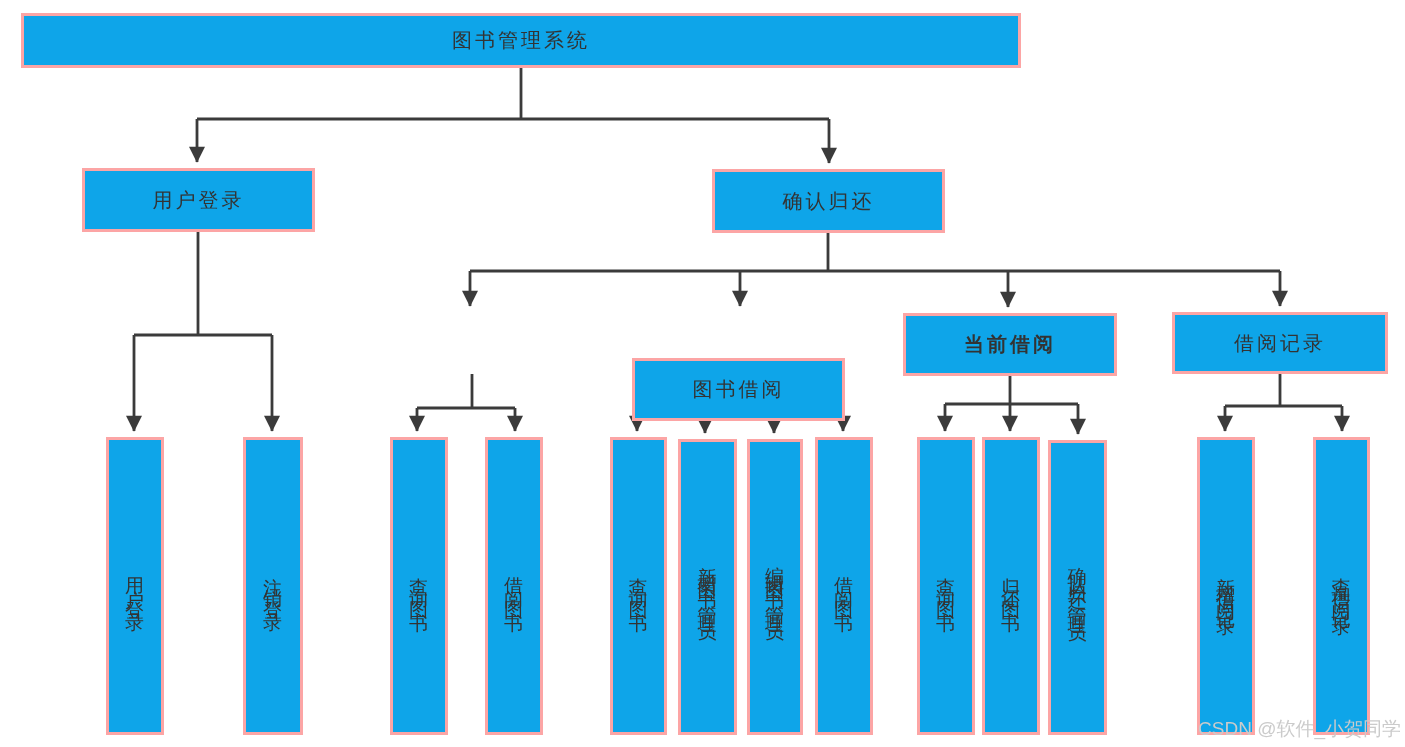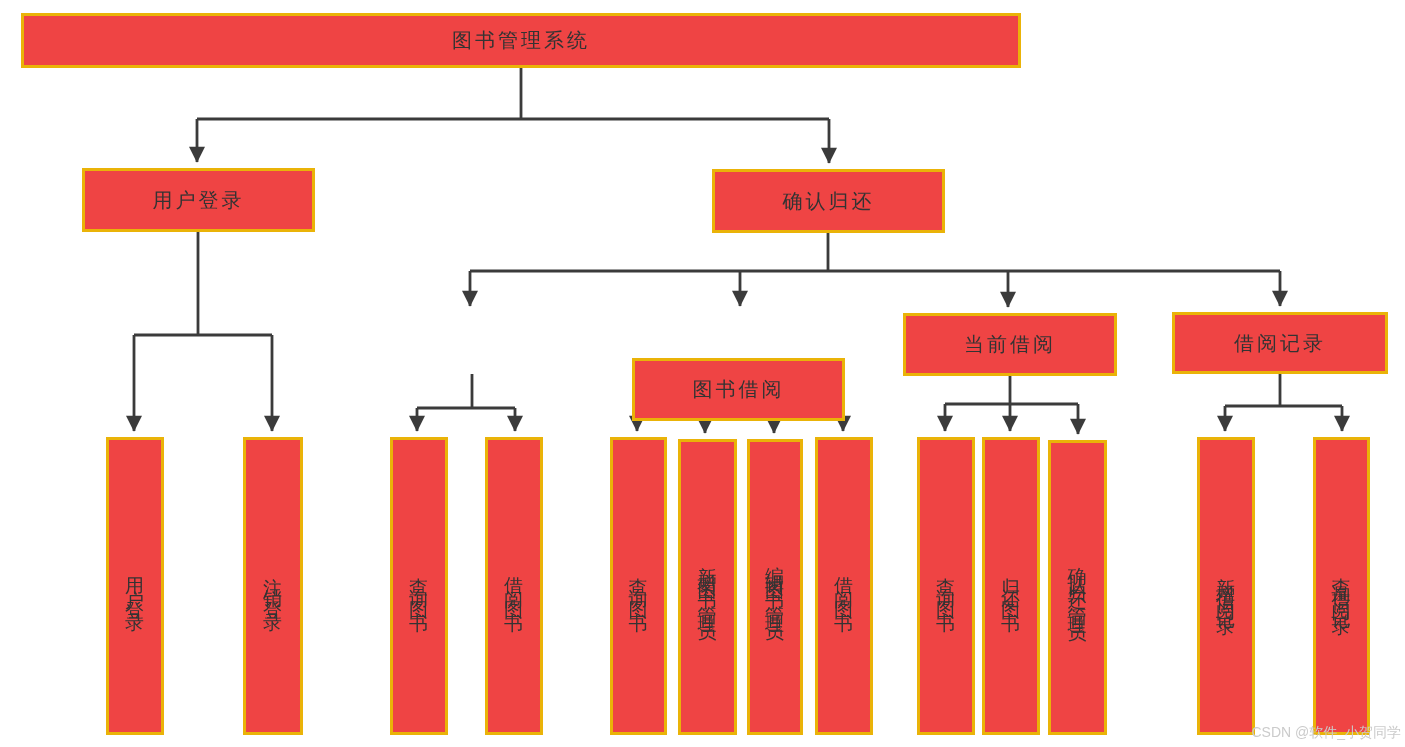--- a/index.html
+++ b/index.html
@@ -2,53 +2,53 @@
 <html><head>
 <meta charset="utf-8">
 <style>
   html,body{margin:0;padding:0;background:#fff;}
   .stage{
     position:relative;width:1405px;height:747px;background:#ffffff;overflow:hidden;
     font-family:"Liberation Sans","DejaVu Sans",sans-serif;color:#333;
   }
   .wires{position:absolute;left:0;top:0;z-index:0;}
   .box{
-    position:absolute;background:#ef4444;border:3px solid #eab308;box-sizing:border-box;
+    position:absolute;background:#0ea5e9;border:3px solid #fca5a5;box-sizing:border-box;
     display:flex;align-items:center;justify-content:center;z-index:1;color:#333;
   }
   .h-label{font-size:20px;letter-spacing:3px;white-space:nowrap;}
   .v-box{
     writing-mode:vertical-rl;text-orientation:mixed;
     font-size:19px;letter-spacing:12px;line-height:1;
   }
   .v-box.long{letter-spacing:8px;}
   
   [data-name="node-root"]              {left:21px;  top:13px;  width:1000px;height:55px;}
   [data-name="node-user-login"]        {left:82px;  top:168px; width:233px; height:64px;}
   [data-name="node-book-mgmt"]         {left:712px; top:169px; width:233px; height:64px;}
   [data-name="node-new-book-recommend"]{left:383px; top:312px; width:194px; height:62px;}
   [data-name="node-book-borrow"]       {left:632px; top:312px; width:213px; height:63px;margin-top:46px;}
-  [data-name="node-current-borrow"]    {left:903px; top:313px; width:214px; height:63px;}
+  [data-name="node-current-borrow"]    {left:903px; top:313px; width:214px; height:63px;font-weight:bold;}
   [data-name="node-borrow-records"]    {left:1172px;top:312px; width:216px; height:62px;}
   [data-name="leaf-user-login"]         {left:106px; top:437px;width:58px;height:298px;}
   [data-name="leaf-logout-login"]       {left:243px; top:437px;width:60px;height:298px;}
   [data-name="leaf-query-books-recommend"] {left:390px;top:437px;width:58px;height:298px;}
   [data-name="leaf-borrow-books-recommend"]{left:485px;top:437px;width:58px;height:298px;}
   [data-name="leaf-query-books-borrow"] {left:610px; top:437px;width:57px;height:298px;}
   [data-name="leaf-add-books-admin"]    {left:678px; top:439px;width:59px;height:296px;}
   [data-name="leaf-edit-books-admin"]   {left:747px; top:439px;width:56px;height:296px;}
   [data-name="leaf-borrow-books"]       {left:815px; top:437px;width:58px;height:298px;}
   [data-name="leaf-query-books-current"]{left:917px; top:437px;width:58px;height:298px;}
   [data-name="leaf-return-books"]       {left:982px; top:437px;width:58px;height:298px;}
   [data-name="leaf-confirm-return-admin"]{left:1048px;top:440px;width:59px;height:295px;}
   [data-name="leaf-add-borrow-record"]  {left:1197px;top:437px;width:58px;height:298px;}
   [data-name="leaf-query-borrow-record"]{left:1313px;top:437px;width:57px;height:298px;}
   .watermark{
     position:absolute;right:4px;bottom:5px;z-index:5;
-    font-size:14px;color:#cbcbcb;white-space:nowrap;
+    font-size:19px;color:#cbcbcb;white-space:nowrap;
   }
 </style>
 </head>
 <body>
 
 <div class="stage" data-name="org-chart">
 
   <svg class="wires" data-name="connector-lines" width="1405" height="747" viewBox="0 0 1405 747" aria-hidden="true">
     <defs>
       <marker id="arw" viewBox="0 0 10 10" refX="9.5" refY="5" markerWidth="21" markerHeight="16" markerUnits="userSpaceOnUse" orient="auto">

